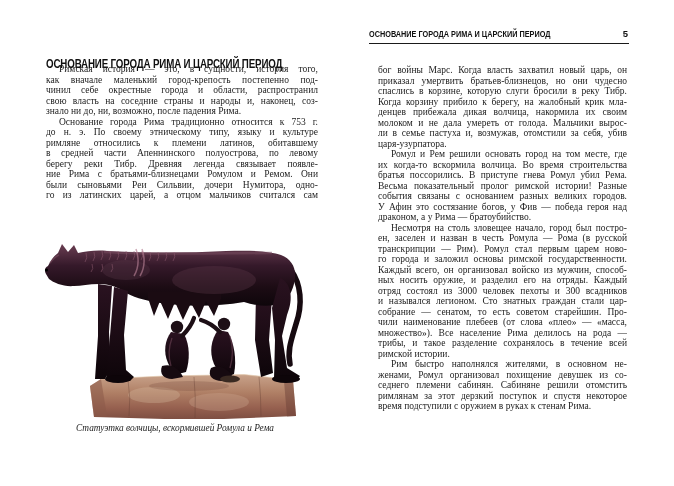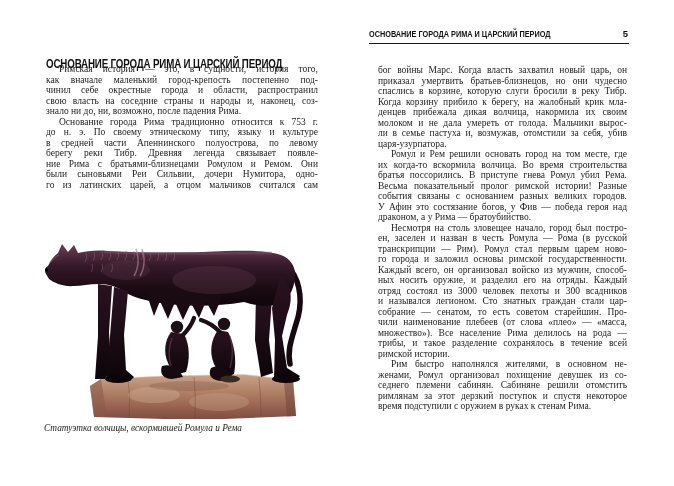--- a/index.html
+++ b/index.html
@@ -12,21 +12,21 @@
                  transform:scaleX(0.78);transform-origin:left center;}
   .body-col{position:absolute;font-size:9.5px;line-height:10.5px;color:#1c1c1c;}
   .body-left{left:46px;top:64px;width:272px;}
   .body-right{left:378px;top:49px;width:249px;margin-top:16px;}
   .tline{height:10.5px;line-height:10.5px;text-align:justify;text-align-last:justify;overflow:hidden;}
   .tline.ind{text-indent:13px;}
   .tline.fin{text-align-last:left;}
   
   .figure{position:absolute;left:44px;top:240px;width:262px;height:182px;}
   .figure svg{display:block;width:262px;height:182px;}
-  .fig-caption{position:absolute;left:44px;top:423px;width:262px;
+  .fig-caption{position:absolute;left:44px;top:423px;width:262px;text-align:center;
                font-style:italic;font-size:9.3px;color:#222;}
   
   .run-head{position:absolute;left:369px;top:29px;width:300px;
             font-family:"Liberation Sans",sans-serif;font-weight:bold;font-size:8.8px;
             color:#111;white-space:nowrap;transform:scaleX(0.83);transform-origin:left center;}
   .page-num{position:absolute;left:610px;top:28px;width:18px;text-align:right;
             font-family:"Liberation Sans",sans-serif;font-weight:bold;font-size:9.5px;color:#111;}
   .head-rule{position:absolute;left:369px;top:43px;width:260px;height:1px;background:#1a1a1a;}
 </style>
 </head>
@@ -38,20 +38,21 @@
     <h1 class="chapter-title">ОСНОВАНИЕ ГОРОДА РИМА И ЦАРСКИЙ ПЕРИОД</h1>
 
     <div class="body-col body-left">
         <div class="tline ind">Римская история — это, в сущности, история того,</div>
         <div class="tline">как вначале маленький город-крепость постепенно под-</div>
         <div class="tline">чинил себе окрестные города и области, распространил</div>
         <div class="tline">свою власть на соседние страны и народы и, наконец, соз-</div>
         <div class="tline fin">знало ни до, ни, возможно, после падения Рима.</div>
         <div class="tline ind">Основание города Рима традиционно относится к 753 г.</div>
         <div class="tline">до н. э. По своему этническому типу, языку и культуре</div>
+        <div class="tline">римляне относились к племени латинов, обитавшему</div>
         <div class="tline">в средней части Апеннинского полуострова, по левому</div>
         <div class="tline">берегу реки Тибр. Древняя легенда связывает появле-</div>
         <div class="tline">ние Рима с братьями-близнецами Ромулом и Ремом. Они</div>
         <div class="tline">были сыновьями Реи Сильвии, дочери Нумитора, одно-</div>
         <div class="tline">го из латинских царей, а отцом мальчиков считался сам</div>
       </div>
 
     <figure class="figure" style="margin:0">
       <svg viewBox="0 0 262 182" aria-hidden="true">
         <defs>

